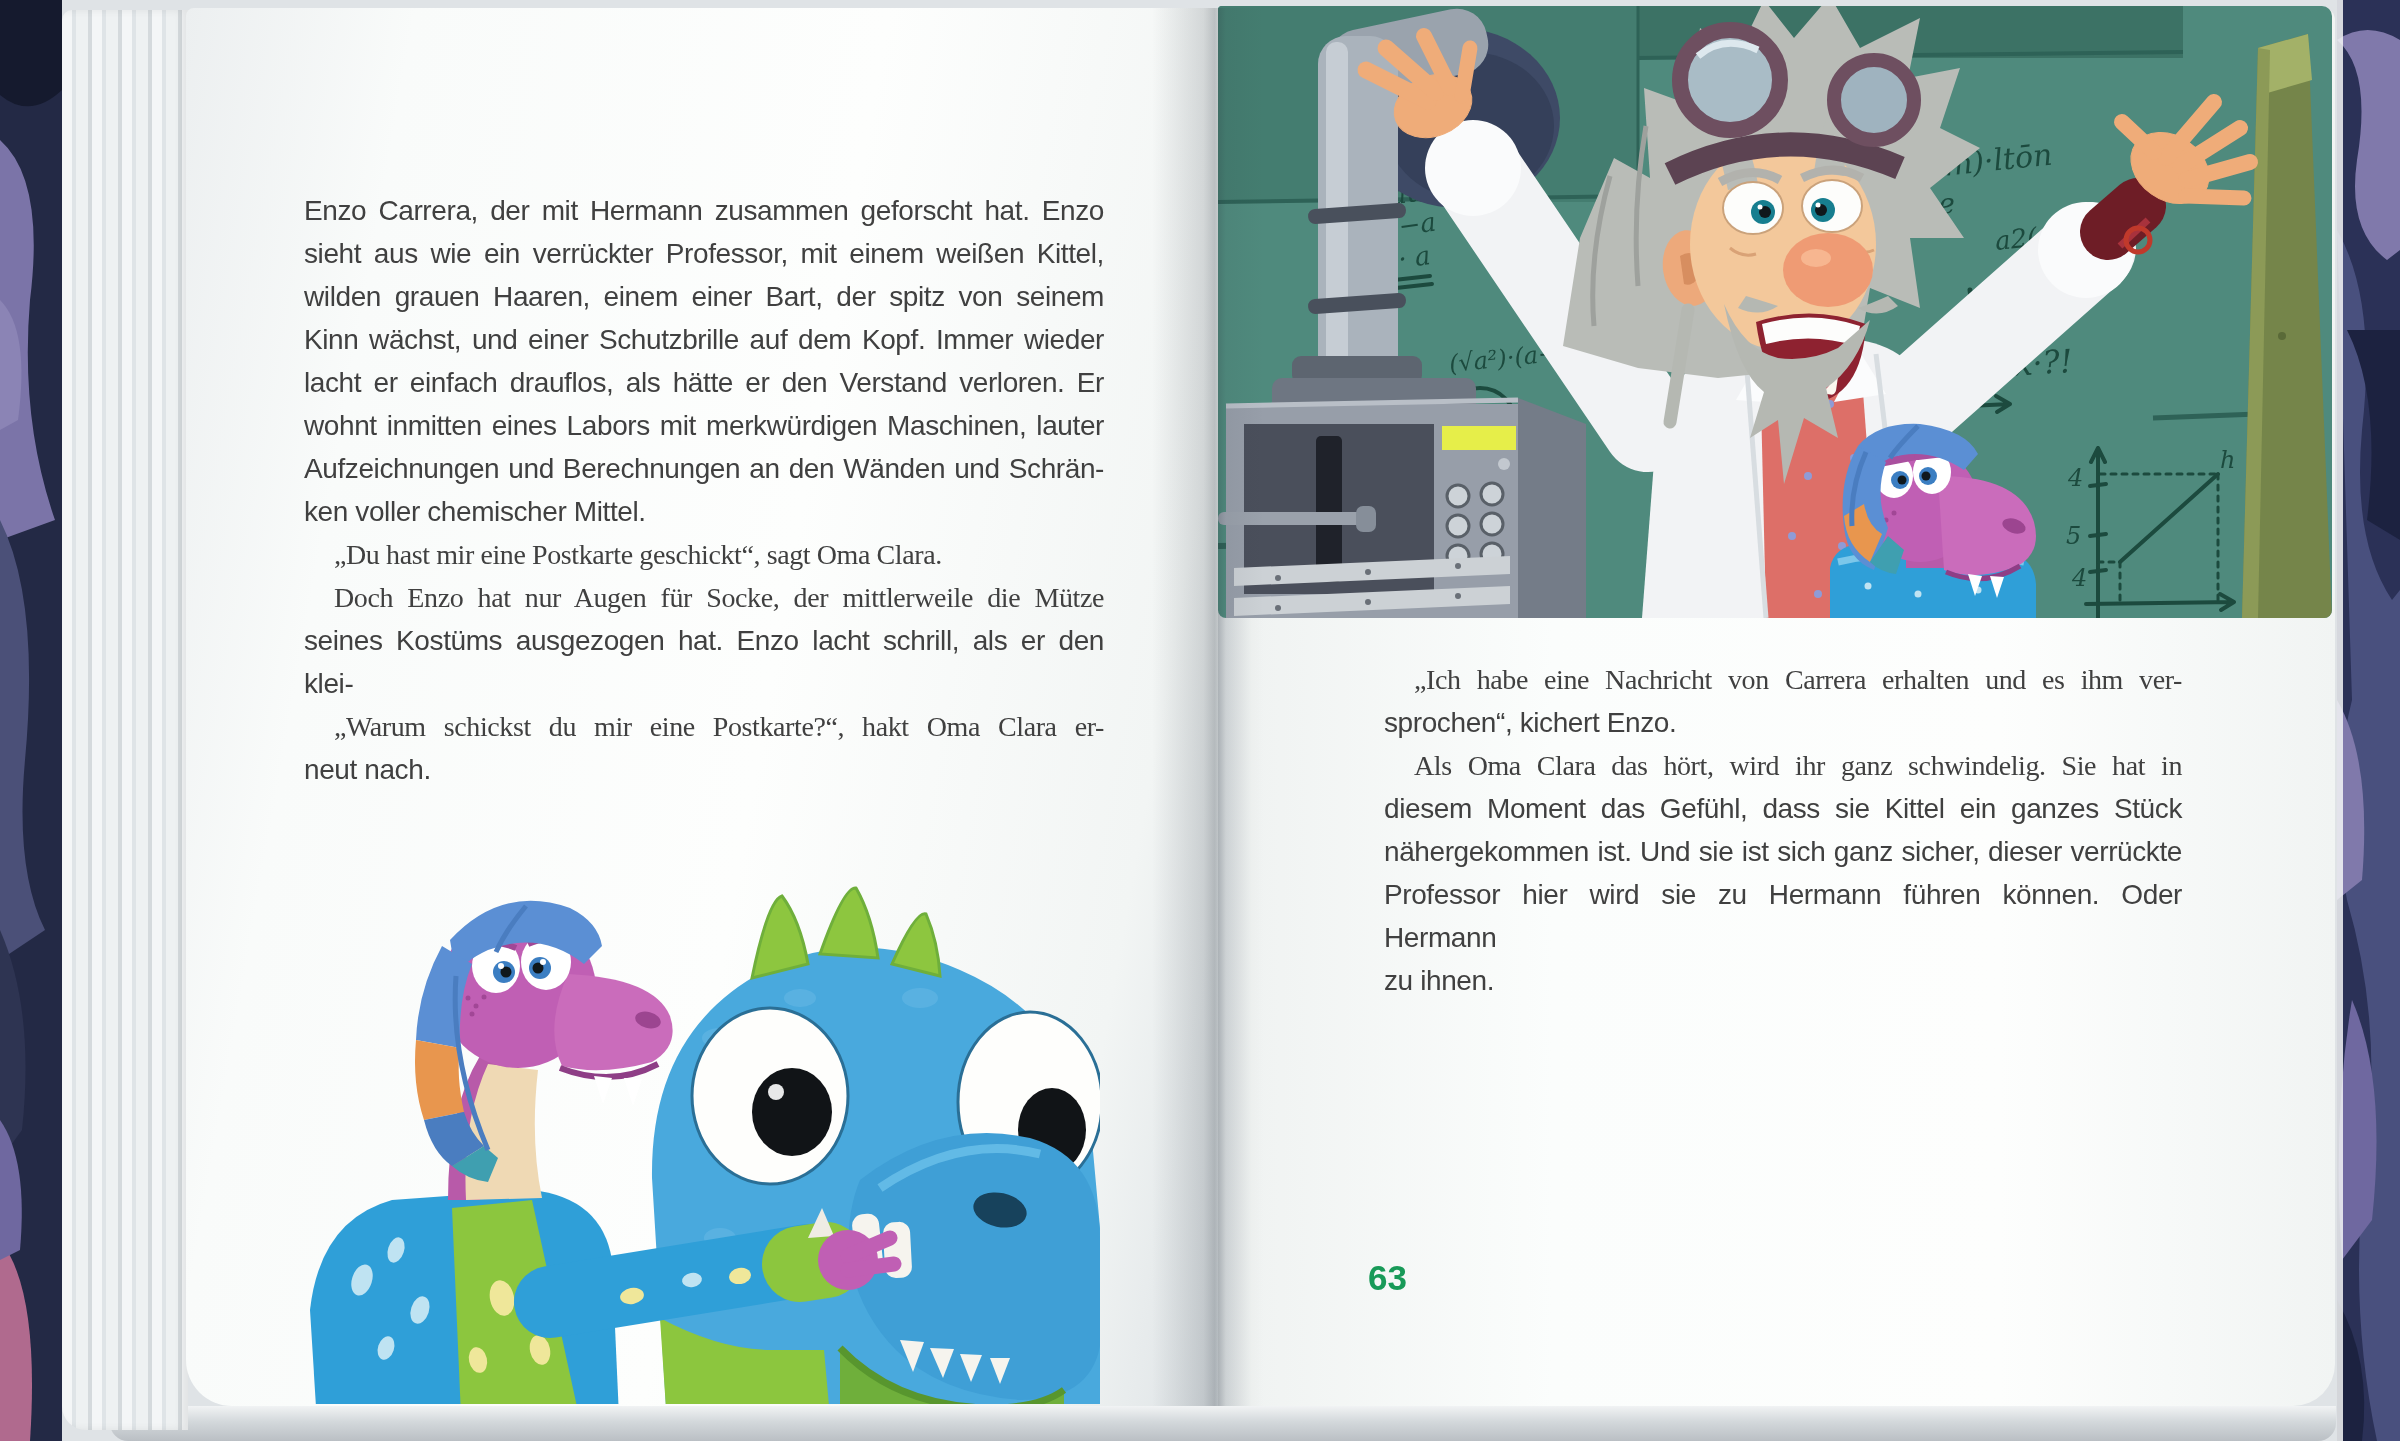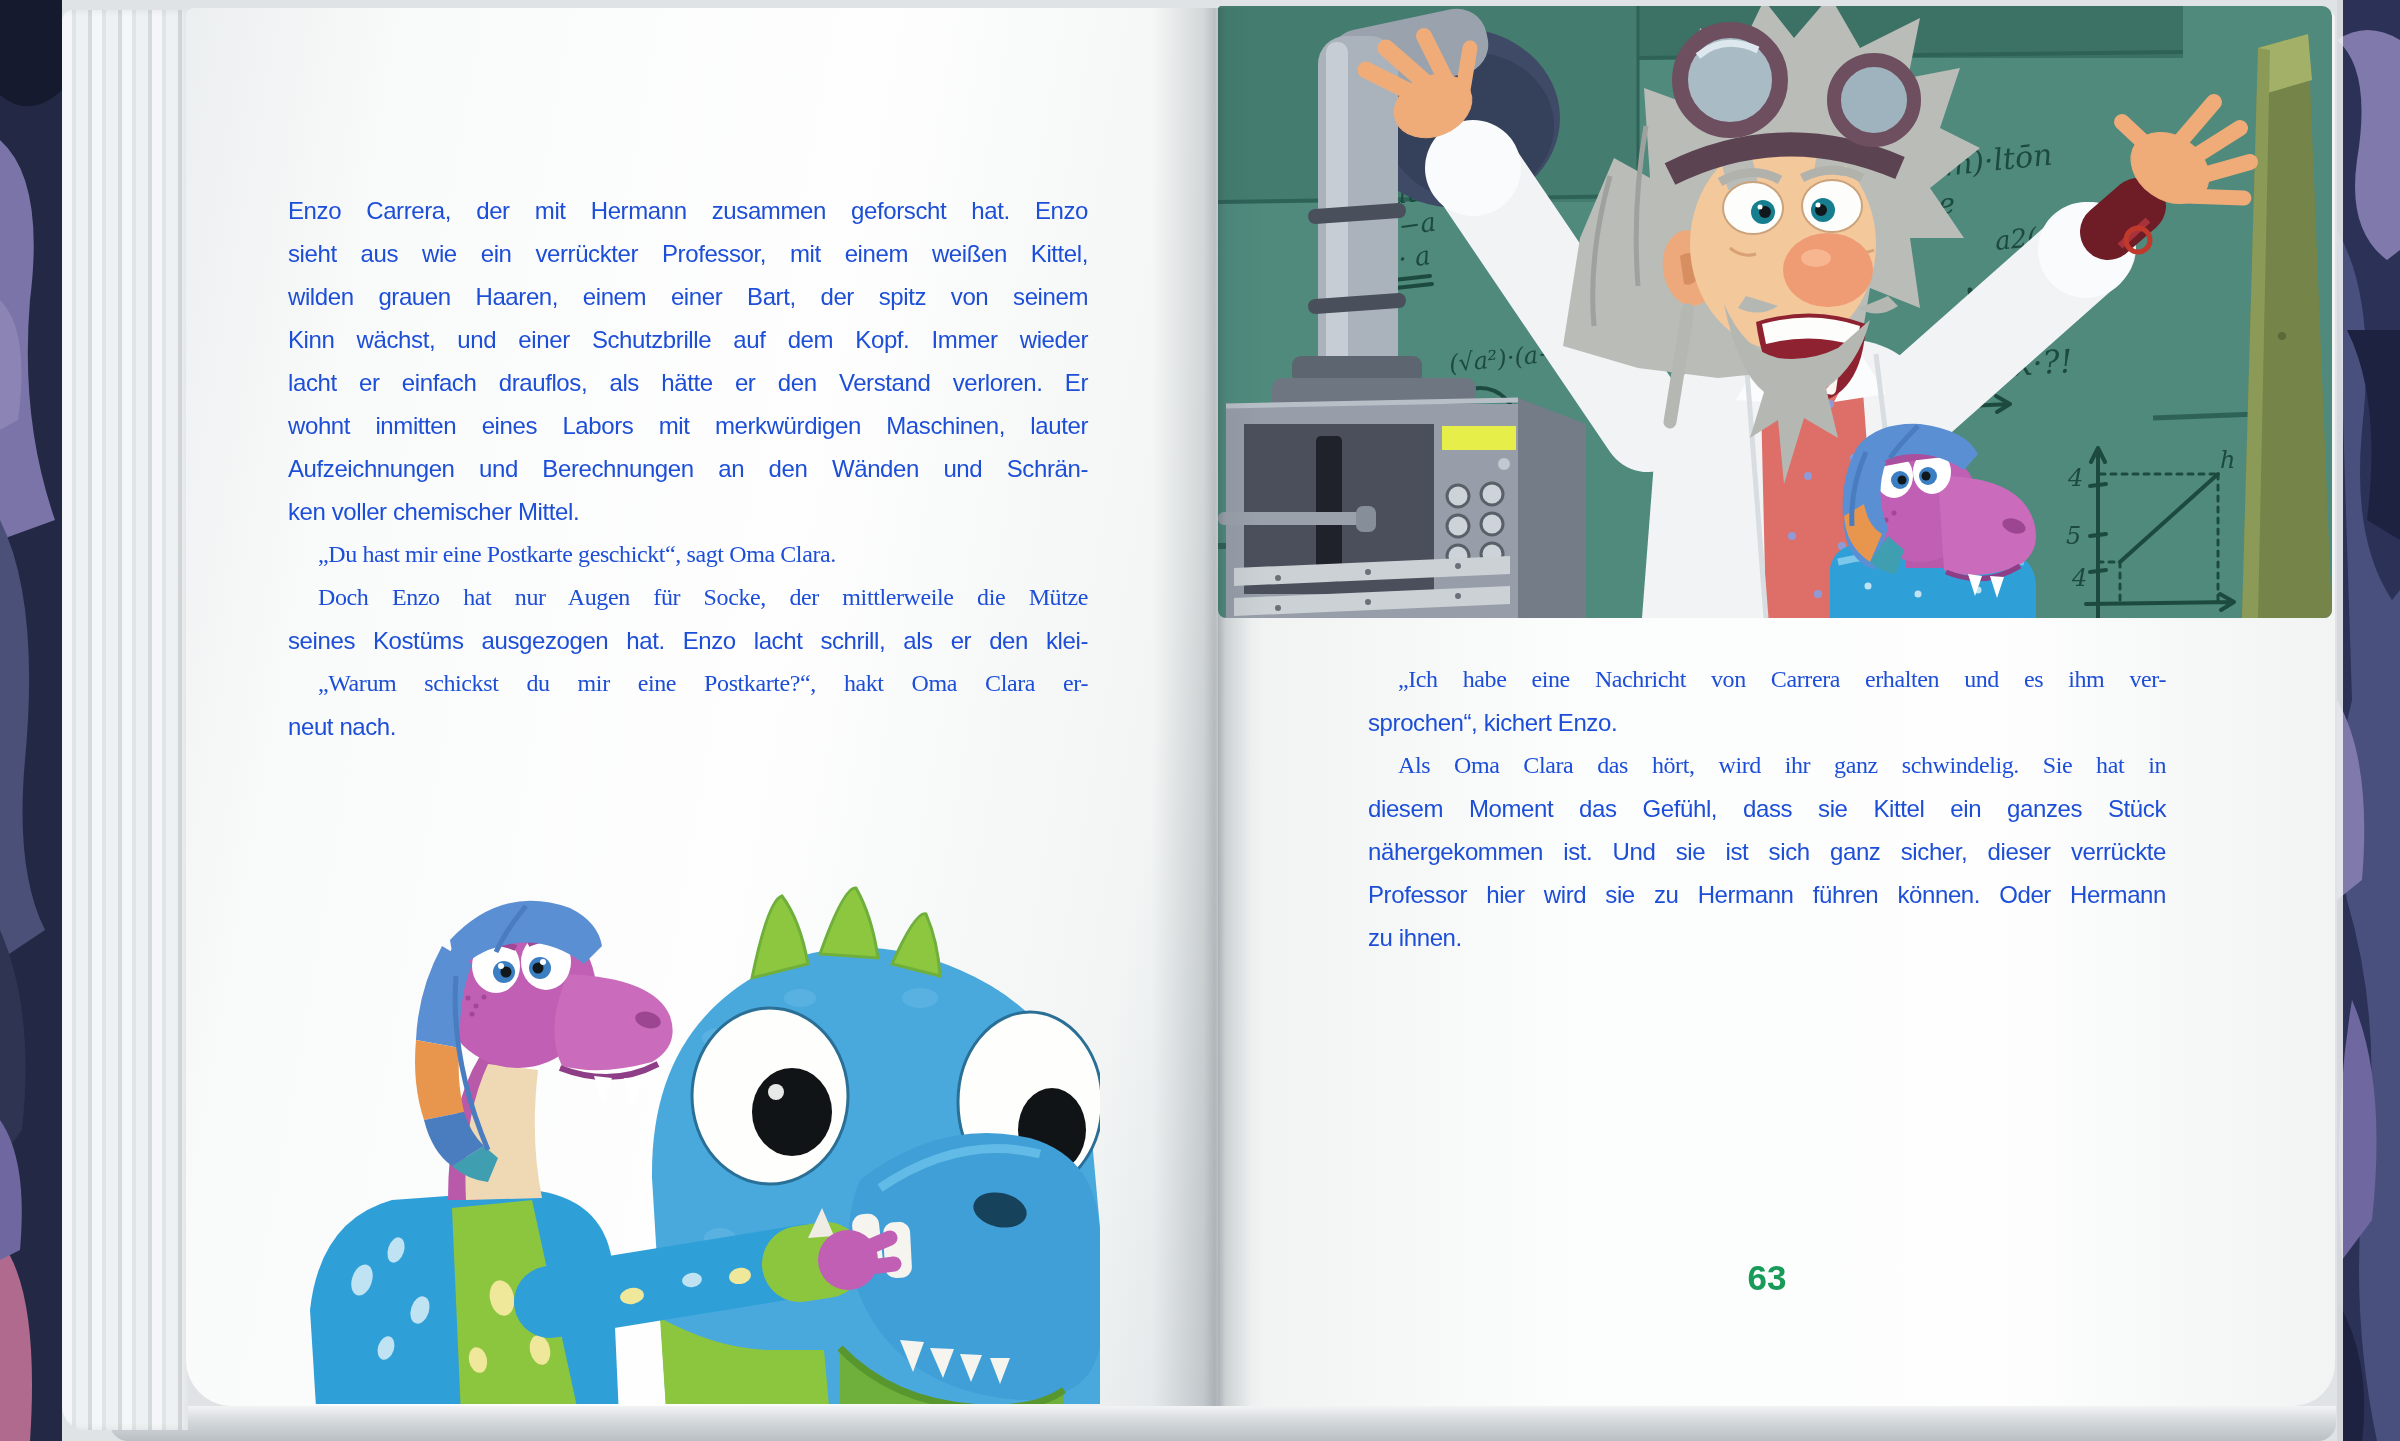--- a/index.html
+++ b/index.html
@@ -22,27 +22,27 @@
   .bottom-stack{position:absolute;left:110px;top:1406px;width:2226px;height:35px;
     background:linear-gradient(#f1f3f4 0%,#d3d8db 45%,#babfc4 100%);
     border-radius:0 0 18px 18px;}
   .gutter{position:absolute;left:1152px;top:8px;width:112px;height:1398px;pointer-events:none;
     background:linear-gradient(90deg,rgba(40,50,60,0) 0%,rgba(40,50,60,0.16) 46%,rgba(40,50,60,0.28) 56%,rgba(40,50,60,0.06) 66%,rgba(40,50,60,0) 100%);}
   
   .illo-right{position:absolute;left:1218px;top:6px;width:1114px;height:612px;overflow:hidden;
     border-radius:4px 10px 8px 8px;}
   .illo-left{position:absolute;left:300px;top:878px;width:800px;height:526px;overflow:hidden;}
   
-  .textblock{position:absolute;color:#1d4ed8;font-size:24px;line-height:43px;letter-spacing:-0.4px;}
+  .textblock{position:absolute;color:#404040;font-size:28px;line-height:43px;letter-spacing:-0.4px;margin-left:16px;}
   .tb-left{left:288px;top:189px;width:800px;}
   .tb-right{left:1368px;top:658px;width:798px;}
   .tline{text-align:justify;text-align-last:justify;white-space:normal;}
   .tline.first{text-indent:30px;font-family:Liberation Serif, serif;}
   .tline.last{text-align-last:left;}
-  .page-number{position:absolute;left:1368px;top:1258px;width:798px;text-align:center;
+  .page-number{position:absolute;left:1368px;top:1258px;width:798px;text-align:left;
     font-size:35px;font-weight:bold;letter-spacing:0;}
   svg{display:block;}
 </style>
 </head>
 <body>
 
 <div class="stage">
 
   <div class="cover cover-left">
     <svg width="62" height="1441" viewBox="0 0 62 1441">

